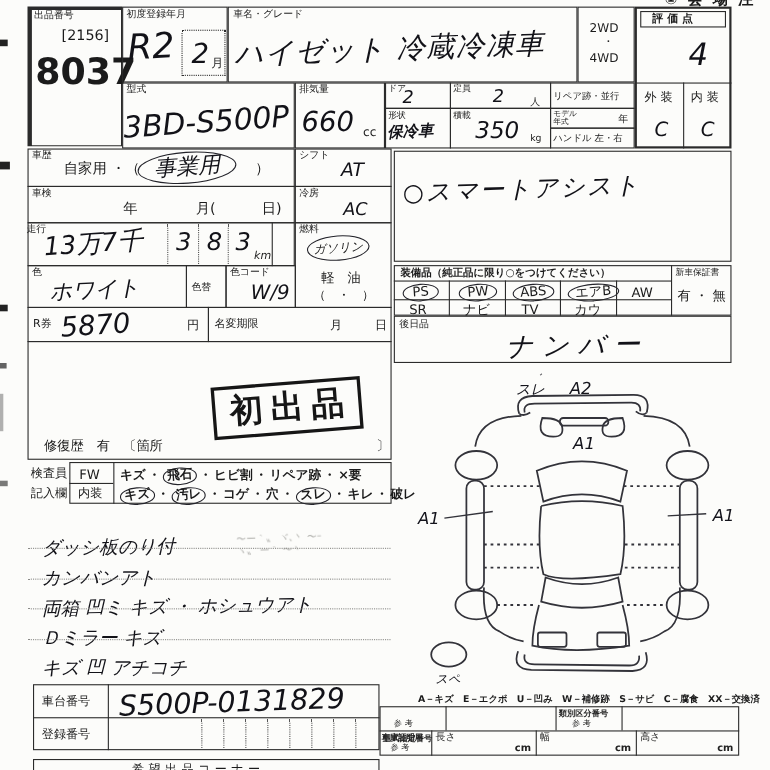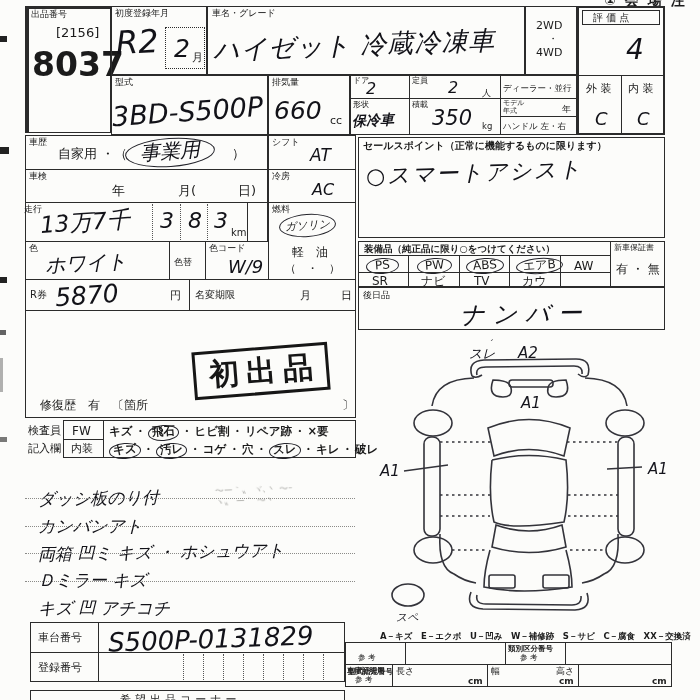--- a/index.html
+++ b/index.html
@@ -53,21 +53,21 @@
   <div class="lbl" style="left:212px;top:9px;">車名・グレード</div>
   <div class="hw" style="left:213px;top:32px;font-size:26px;transform:rotate(-2deg);letter-spacing:1px;">ハイゼット 冷蔵冷凍車</div>
 
   <div class="box" style="left:525px;top:6px;width:52px;height:69px;"></div>
   <div class="prt" style="left:536px;top:20px;font-size:11px;">2WD</div>
   <div class="prt" style="left:548px;top:34px;font-size:10px;">・</div>
   <div class="prt" style="left:536px;top:47px;font-size:11px;">4WD</div>
 
   <div class="box" style="left:577px;top:6px;width:88px;height:129px;border-width:2px;"></div>
   <div class="box" style="left:582px;top:10px;width:78px;height:15px;"></div>
-  <div class="prt" style="left:593px;top:13px;font-size:10px;font-weight:normal;">評 価 点</div>
+  <div class="prt" style="left:593px;top:13px;font-size:10px;font-weight:bold;">評 価 点</div>
   <div class="hw" style="left:626px;top:36px;font-size:28px;">4</div>
   <div class="box nob" style="left:577px;top:75px;width:88px;height:25px;border-top:1.3px solid #2b2b2b;"></div>
   <div class="prt" style="left:586px;top:83px;font-size:11px;">外 装</div>
   <div class="prt" style="left:628px;top:83px;font-size:11px;">内 装</div>
   <div class="abs" style="left:621px;top:75px;width:0;height:60px;border-left:1.3px solid #2b2b2b;"></div>
   <div class="hw" style="left:595px;top:110px;font-size:18px;">C</div>
   <div class="hw" style="left:637px;top:110px;font-size:18px;">C</div>
 
   <div class="box" style="left:111px;top:75px;width:157px;height:60px;"></div>
   <div class="lbl" style="left:115px;top:78px;">型式</div>
@@ -81,21 +81,21 @@
   <div class="box" style="left:350px;top:75px;width:60px;height:24px;"></div>
   <div class="lbl" style="left:353px;top:77px;font-size:8px;">ドア</div>
   <div class="hw" style="left:366px;top:81px;font-size:16px;">2</div>
 
   <div class="box" style="left:409px;top:75px;width:92px;height:24px;"></div>
   <div class="lbl" style="left:412px;top:77px;font-size:8px;">定員</div>
   <div class="hw" style="left:448px;top:80px;font-size:16px;">2</div>
   <div class="prt" style="left:482px;top:89px;font-size:9px;">人</div>
 
   <div class="box" style="left:500px;top:75px;width:77px;height:24px;"></div>
-  <div class="prt" style="left:503px;top:84px;font-size:8.5px;">ディーラー・並行</div>
+  <div class="prt" style="left:503px;top:84px;font-size:8.5px;">リペア跡・並行</div>
 
   <div class="box" style="left:350px;top:98px;width:60px;height:37px;"></div>
   <div class="lbl" style="left:353px;top:101px;font-size:8px;">形状</div>
   <div class="hw" style="left:352px;top:113px;font-size:14px;font-weight:bold;transform:rotate(-3deg);">保冷車</div>
 
   <div class="box" style="left:409px;top:98px;width:92px;height:37px;"></div>
   <div class="lbl" style="left:412px;top:101px;font-size:8px;">積載</div>
   <div class="hw" style="left:432px;top:108px;font-size:21px;">350</div>
   <div class="prt" style="left:482px;top:122px;font-size:8.5px;">kg</div>
 
@@ -131,21 +131,21 @@
 
   <div class="box" style="left:25px;top:202px;width:243px;height:40px;"></div>
   <div class="lbl" style="left:24px;top:205px;">走行</div>
   <div class="hw" style="left:40px;top:211px;font-size:23px;transform:rotate(-4deg);">13万7千</div>
   <div class="abs dotl" style="left:152px;top:204px;height:36px;"></div>
   <div class="abs dotl" style="left:180px;top:204px;height:36px;"></div>
   <div class="abs dotl" style="left:207px;top:204px;height:36px;"></div>
   <div class="hw" style="left:160px;top:210px;font-size:22px;">3</div>
   <div class="hw" style="left:188px;top:210px;font-size:22px;">8</div>
   <div class="hw" style="left:214px;top:210px;font-size:22px;">3</div>
-  <div class="prt" style="left:231px;top:228px;font-size:10px;">km</div>
+  <div class="prt" style="left:231px;top:228px;font-size:10px;font-style:italic;">km</div>
   <div class="abs" style="left:247px;top:202px;height:40px;border-left:1.3px solid #2b2b2b;"></div>
 
   <div class="box" style="left:268px;top:202px;width:88px;height:78px;"></div>
   <div class="lbl" style="left:272px;top:205px;">燃料</div>
   <span class="circ" style="position:absolute;left:279px;top:214px;padding:3px 5px;font-size:11px;color:#1b1b1b;font-style:italic;">ガソリン</span>
   <div class="prt" style="left:292px;top:246px;font-size:12px;">軽　油</div>
   <div class="prt" style="left:285px;top:263px;font-size:11px;">（　・　）</div>
 
   <div class="box" style="left:25px;top:241px;width:145px;height:39px;"></div>
   <div class="lbl" style="left:29px;top:244px;">色</div>
@@ -162,21 +162,20 @@
   <div class="lbl" style="left:30px;top:290px;font-size:10px;">R券</div>
   <div class="hw" style="left:55px;top:283px;font-size:25px;transform:rotate(-4deg);">5870</div>
   <div class="prt" style="left:170px;top:290px;font-size:11px;">円</div>
 
   <div class="box" style="left:189px;top:279px;width:167px;height:32px;"></div>
   <div class="lbl" style="left:195px;top:290px;font-size:10px;">名変期限</div>
   <div class="prt" style="left:300px;top:290px;font-size:11px;">月</div>
   <div class="prt" style="left:341px;top:290px;font-size:11px;">日</div>
 
   <div class="box" style="left:358px;top:137px;width:307px;height:101px;border-width:1.6px;"></div>
-  <div class="prt" style="left:363px;top:141px;font-size:10px;font-weight:bold;">セールスポイント（正常に機能するものに限ります）</div>
   <div class="hw" style="left:366px;top:162px;font-size:22px;transform:rotate(-2deg);letter-spacing:2px;">○スマートアシスト</div>
 
   <div class="box" style="left:358px;top:241px;width:307px;height:46px;"></div>
   <div class="prt" style="left:364px;top:244px;font-size:9.5px;font-weight:bold;">装備品（純正品に限り○をつけてください）</div>
   <div class="abs" style="left:358px;top:255px;width:252px;border-top:1.2px solid #2b2b2b;"></div>
 
   <div class="prt" style="left:366px;top:258px;font-size:12px;"><span class="circ" style="padding:0 8px 2px;">PS</span></div>
   <div class="prt" style="left:417px;top:258px;font-size:12px;"><span class="circ" style="padding:0 7px 2px;">PW</span></div>
   <div class="prt" style="left:466px;top:258px;font-size:12px;"><span class="circ" style="padding:0 6px 2px;">ABS</span></div>
   <div class="prt" style="left:516px;top:258px;font-size:12px;"><span class="circ" style="padding:0 6px 2px;">エアB</span></div>
@@ -309,19 +308,19 @@
   <div class="lbl" style="left:520px;top:654px;font-size:7.5px;">参 考</div>
   <div class="abs" style="left:392px;top:664px;height:23px;border-left:1.2px solid #2b2b2b;"></div>
   <div class="abs" style="left:487px;top:664px;height:23px;border-left:1.2px solid #2b2b2b;"></div>
   <div class="abs" style="left:578px;top:664px;height:23px;border-left:1.2px solid #2b2b2b;"></div>
   <div class="lbl" style="left:347px;top:667px;font-size:7.5px;font-weight:bold;">車庫証明用</div>
   <div class="lbl" style="left:355px;top:676px;font-size:7.5px;">参 考</div>
   <div class="lbl" style="left:396px;top:667px;">長さ</div>
   <div class="lbl" style="left:468px;top:677px;font-weight:bold;">cm</div>
   <div class="lbl" style="left:491px;top:667px;">幅</div>
   <div class="lbl" style="left:559px;top:677px;font-weight:bold;">cm</div>
-  <div class="lbl" style="left:556px;top:667px;">高さ</div>
+  <div class="lbl" style="left:582px;top:667px;font-family:Liberation Mono, monospace;">高さ</div>
   <div class="lbl" style="left:652px;top:677px;font-weight:bold;">cm</div>
 
   <div class="box" style="left:30px;top:690px;width:315px;height:14px;border-width:1.6px;"></div>
   <div class="prt" style="left:120px;top:694px;font-size:11px;letter-spacing:4px;">希望出品コーナー</div>
 
 </div>
 
 </body></html>

